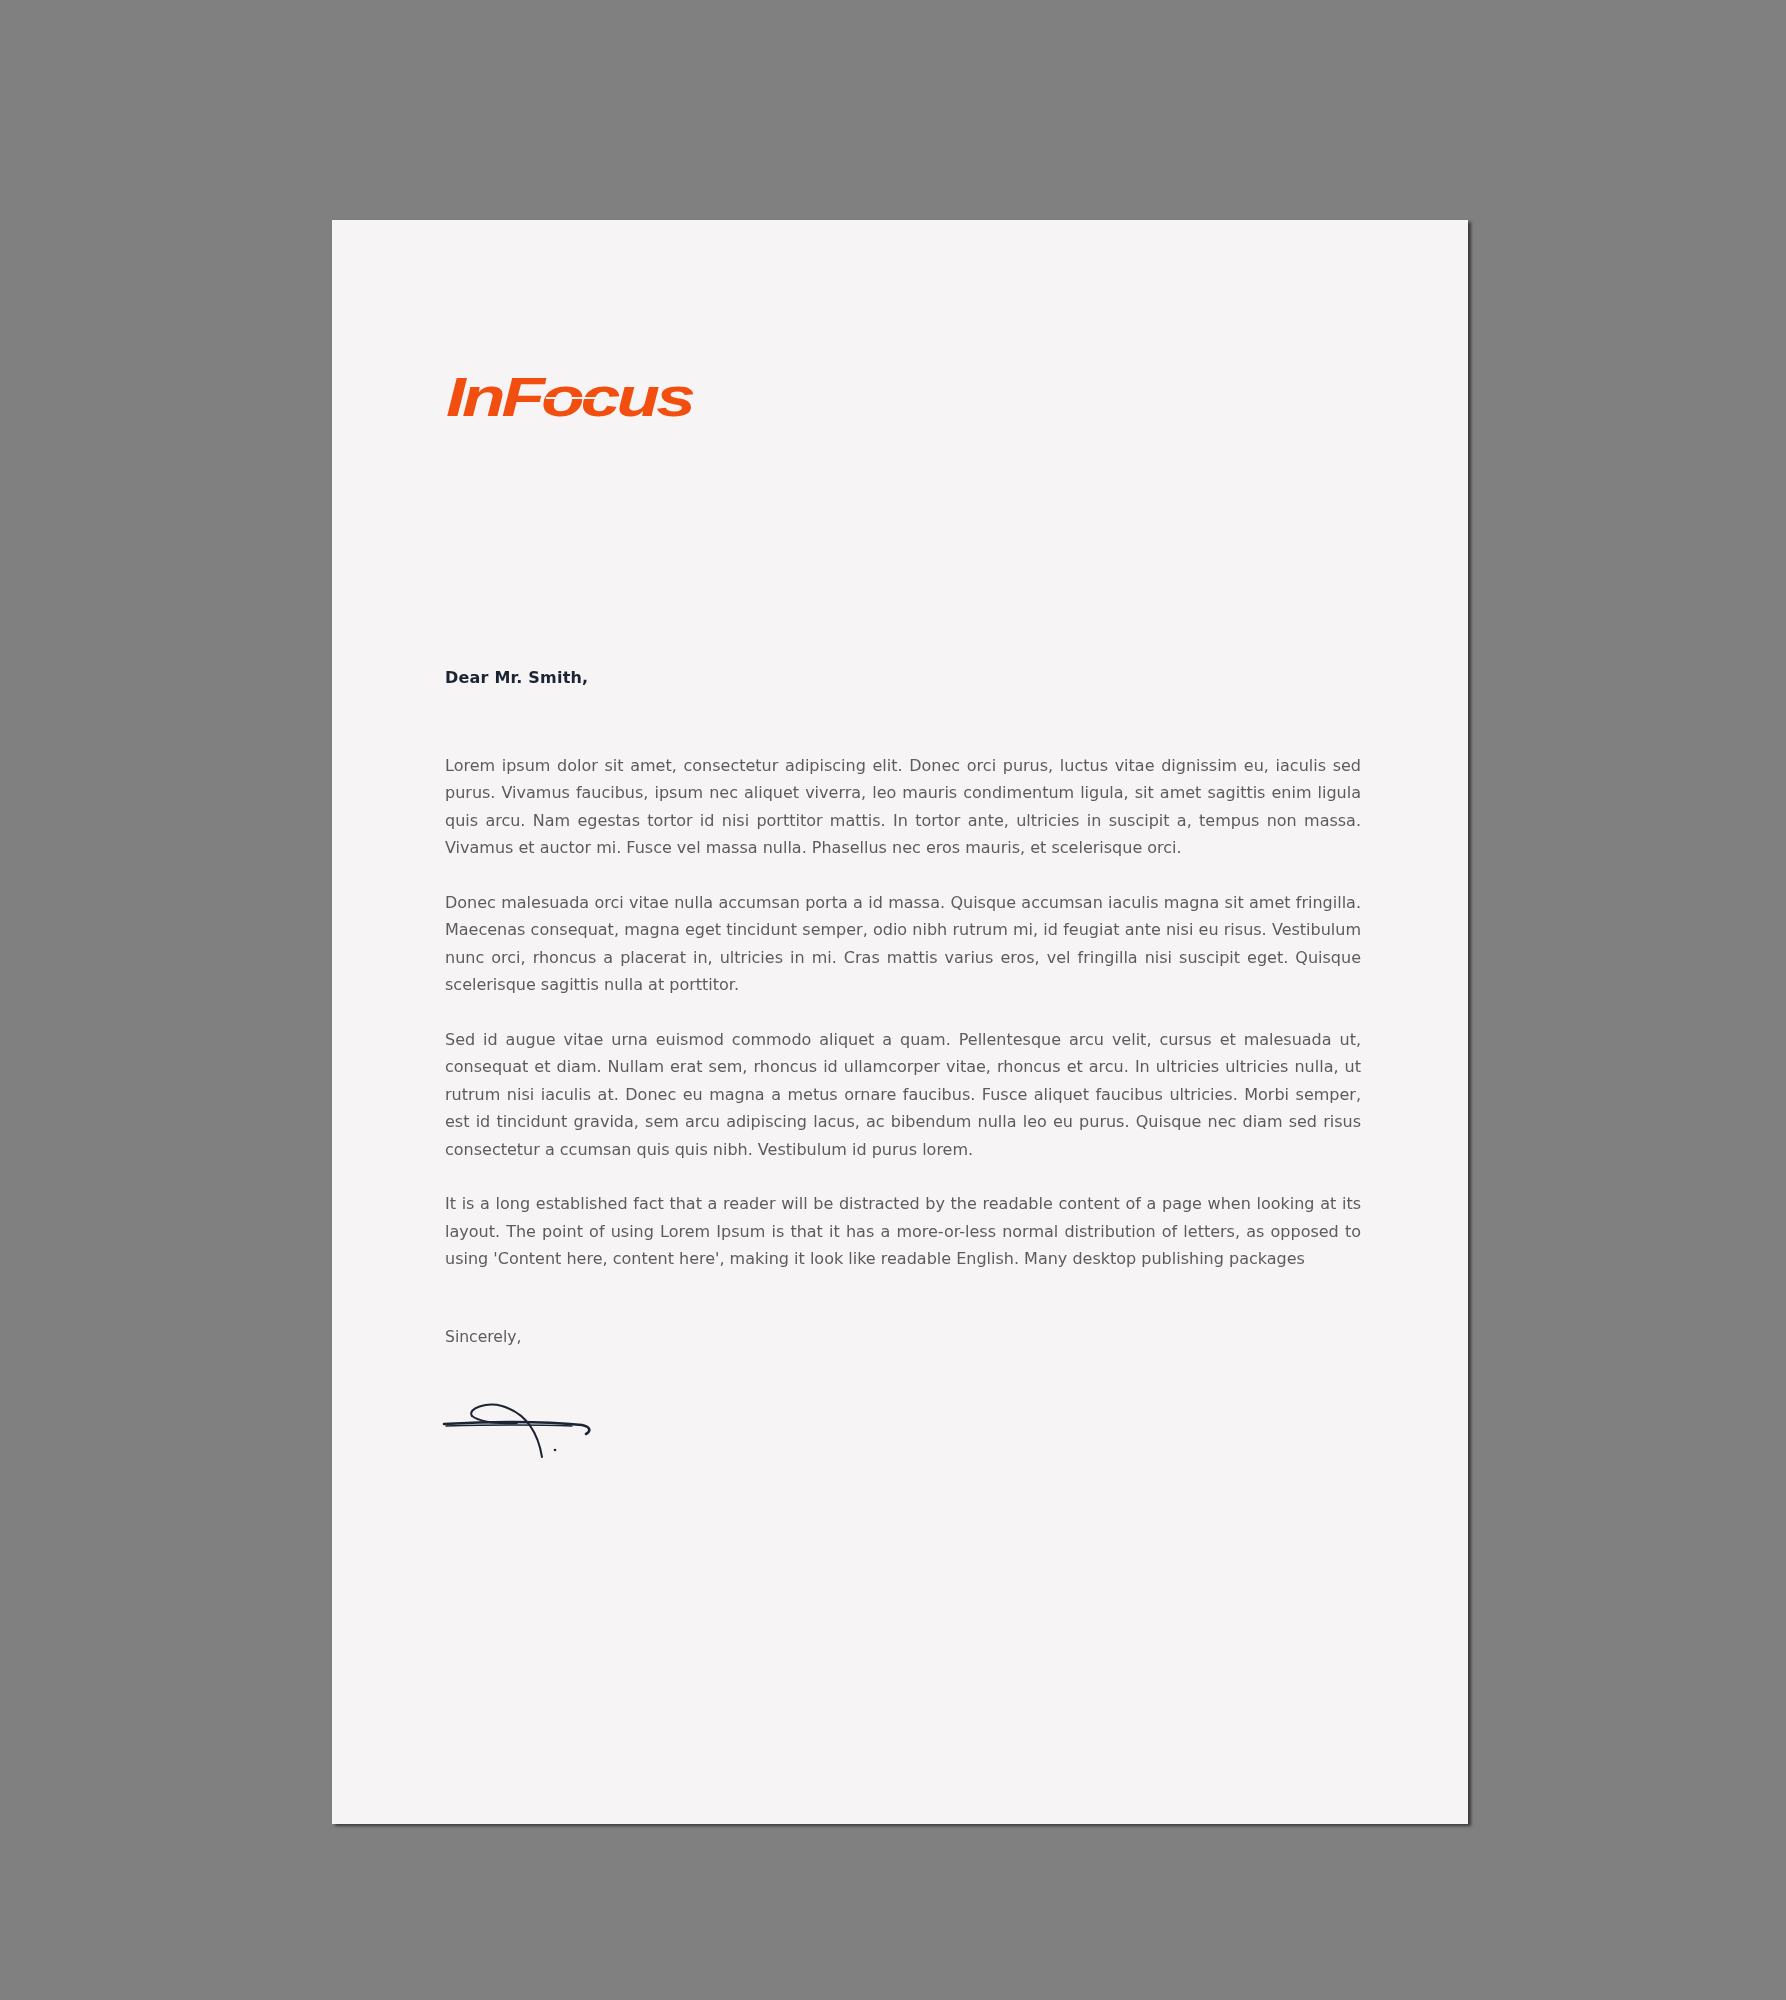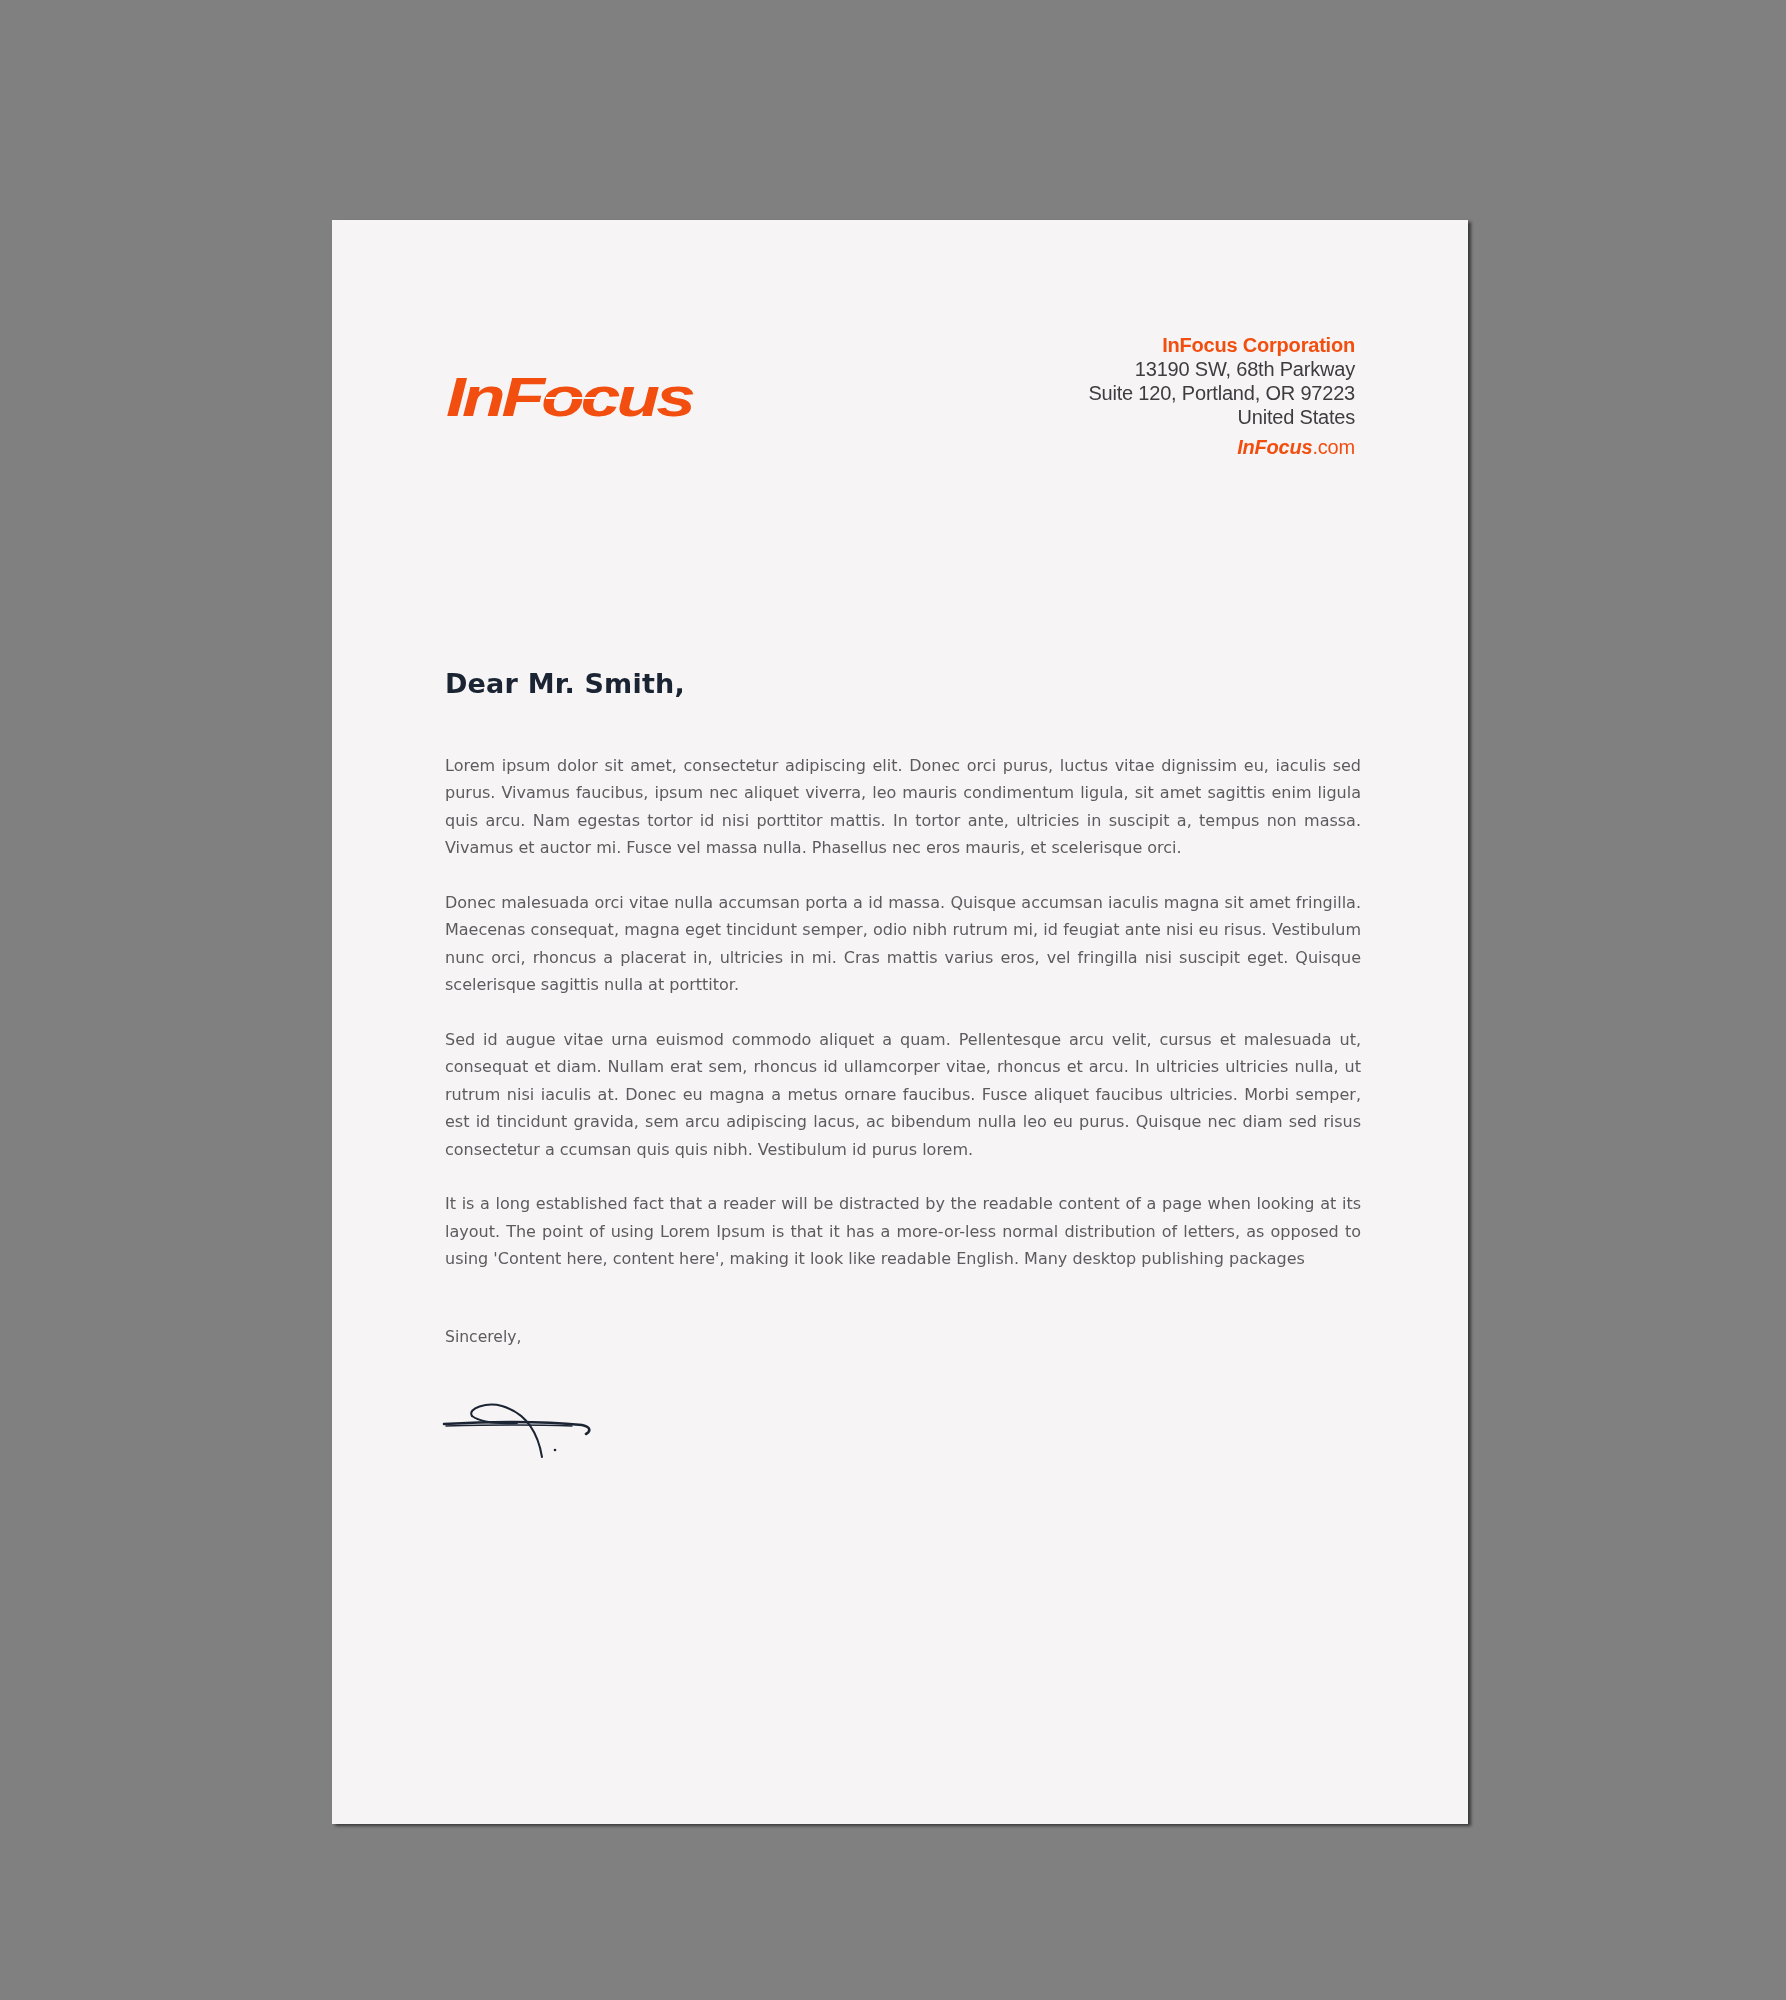--- a/index.html
+++ b/index.html
@@ -32,21 +32,21 @@
     color:#3d3d3f;
     letter-spacing:-0.2px;
   }
   .address .company { color:#f24e0f; font-weight:bold; }
   .address .web { margin-top:6px; color:#f24e0f; font-size:20px; }
   .address .web .brand { font-weight:bold; font-style:italic; }
   .salutation {
     position:absolute;
     left:113px; top:448px;
     font-family:"DejaVu Sans", sans-serif;
-    font-size:27px;
+    font-size:16px;
     font-weight:bold;
     color:#1b2433;
     letter-spacing:0.2px;
   }
   .body-text {
     position:absolute;
     left:113px; top:532px;
     width:916px;
     font-family:"DejaVu Sans", sans-serif;
     font-size:16px;
@@ -72,27 +72,20 @@
 </head>
 <body>
 
 <div class="page">
 
   <svg class="logo" viewBox="0 0 250 52" xmlns="http://www.w3.org/2000/svg">
     <text x="0" y="46" font-family="Liberation Sans, sans-serif" font-weight="bold" font-style="italic" font-size="56" fill="#f24e0f" letter-spacing="-3" textLength="246" lengthAdjust="spacingAndGlyphs">InFocus</text>
     <line x1="100" y1="28" x2="150" y2="28" stroke="#f7f4f5" stroke-width="2"></line>
   </svg>
 
-  <div class="address">
-    <div class="company">InFocus Corporation</div>
-    <div>13190 SW, 68th Parkway</div>
-    <div>Suite 120, Portland, OR 97223</div>
-    <div>United States</div>
-    <div class="web"><span class="brand">InFocus</span><span>.com</span></div>
-  </div>
 
   <div class="salutation">Dear Mr. Smith,</div>
 
   <div class="body-text">
     <p>Lorem ipsum dolor sit amet, consectetur adipiscing elit. Donec orci purus, luctus vitae dignissim eu, iaculis sed purus. Vivamus faucibus, ipsum nec aliquet viverra, leo mauris condimentum ligula, sit amet sagittis enim ligula quis arcu. Nam egestas tortor id nisi porttitor mattis. In tortor ante, ultricies in suscipit a, tempus non massa. Vivamus et auctor mi. Fusce vel massa nulla. Phasellus nec eros mauris, et scelerisque orci.</p>
     <p>Donec malesuada orci vitae nulla accumsan porta a id massa. Quisque accumsan iaculis magna sit amet fringilla. Maecenas consequat, magna eget tincidunt semper, odio nibh rutrum mi, id feugiat ante nisi eu risus. Vestibulum nunc orci, rhoncus a placerat in, ultricies in mi. Cras mattis varius eros, vel fringilla nisi suscipit eget. Quisque scelerisque sagittis nulla at porttitor.</p>
     <p>Sed id augue vitae urna euismod commodo aliquet a quam. Pellentesque arcu velit, cursus et malesuada ut, consequat et diam. Nullam erat sem, rhoncus id ullamcorper vitae, rhoncus et arcu. In ultricies ultricies nulla, ut rutrum nisi iaculis at. Donec eu magna a metus ornare faucibus. Fusce aliquet faucibus ultricies. Morbi semper, est id tincidunt gravida, sem arcu adipiscing lacus, ac bibendum nulla leo eu purus. Quisque nec diam sed risus consectetur a ccumsan quis quis nibh. Vestibulum id purus lorem.</p>
     <p>It is a long established fact that a reader will be distracted by the readable content of a page when looking at its layout. The point of using Lorem Ipsum is that it has a more-or-less normal distribution of letters, as opposed to using 'Content here, content here', making it look like readable English. Many desktop publishing packages</p>
   </div>
 

